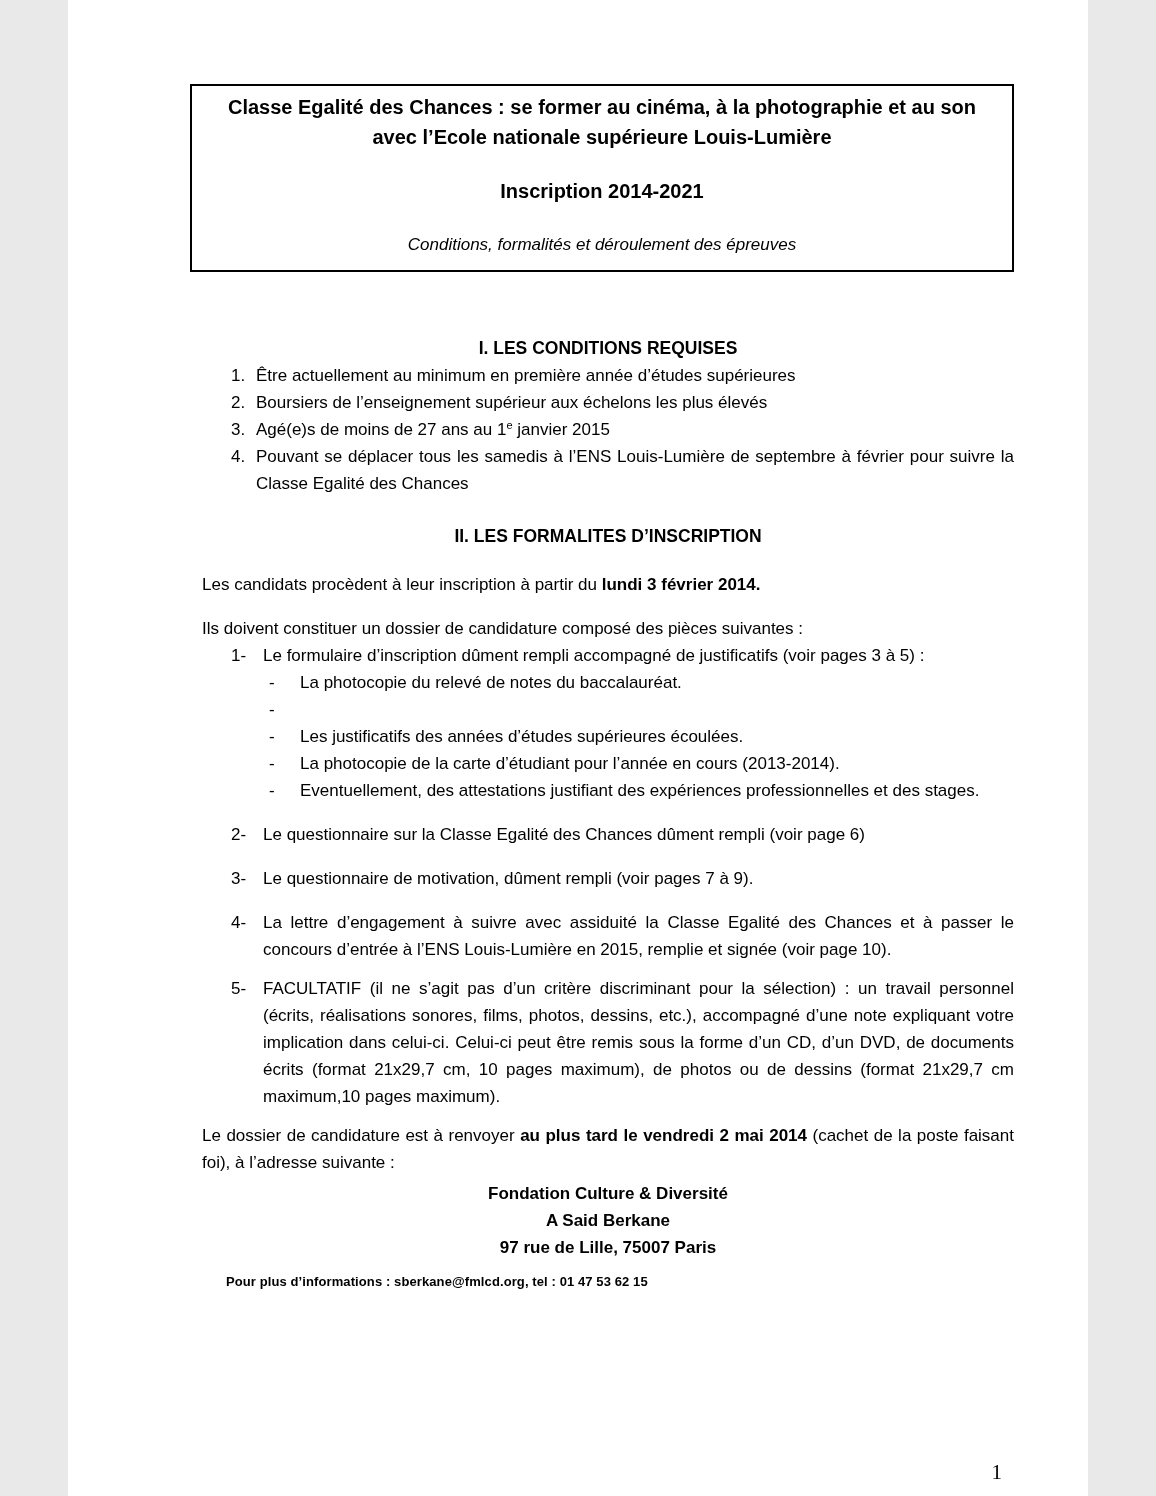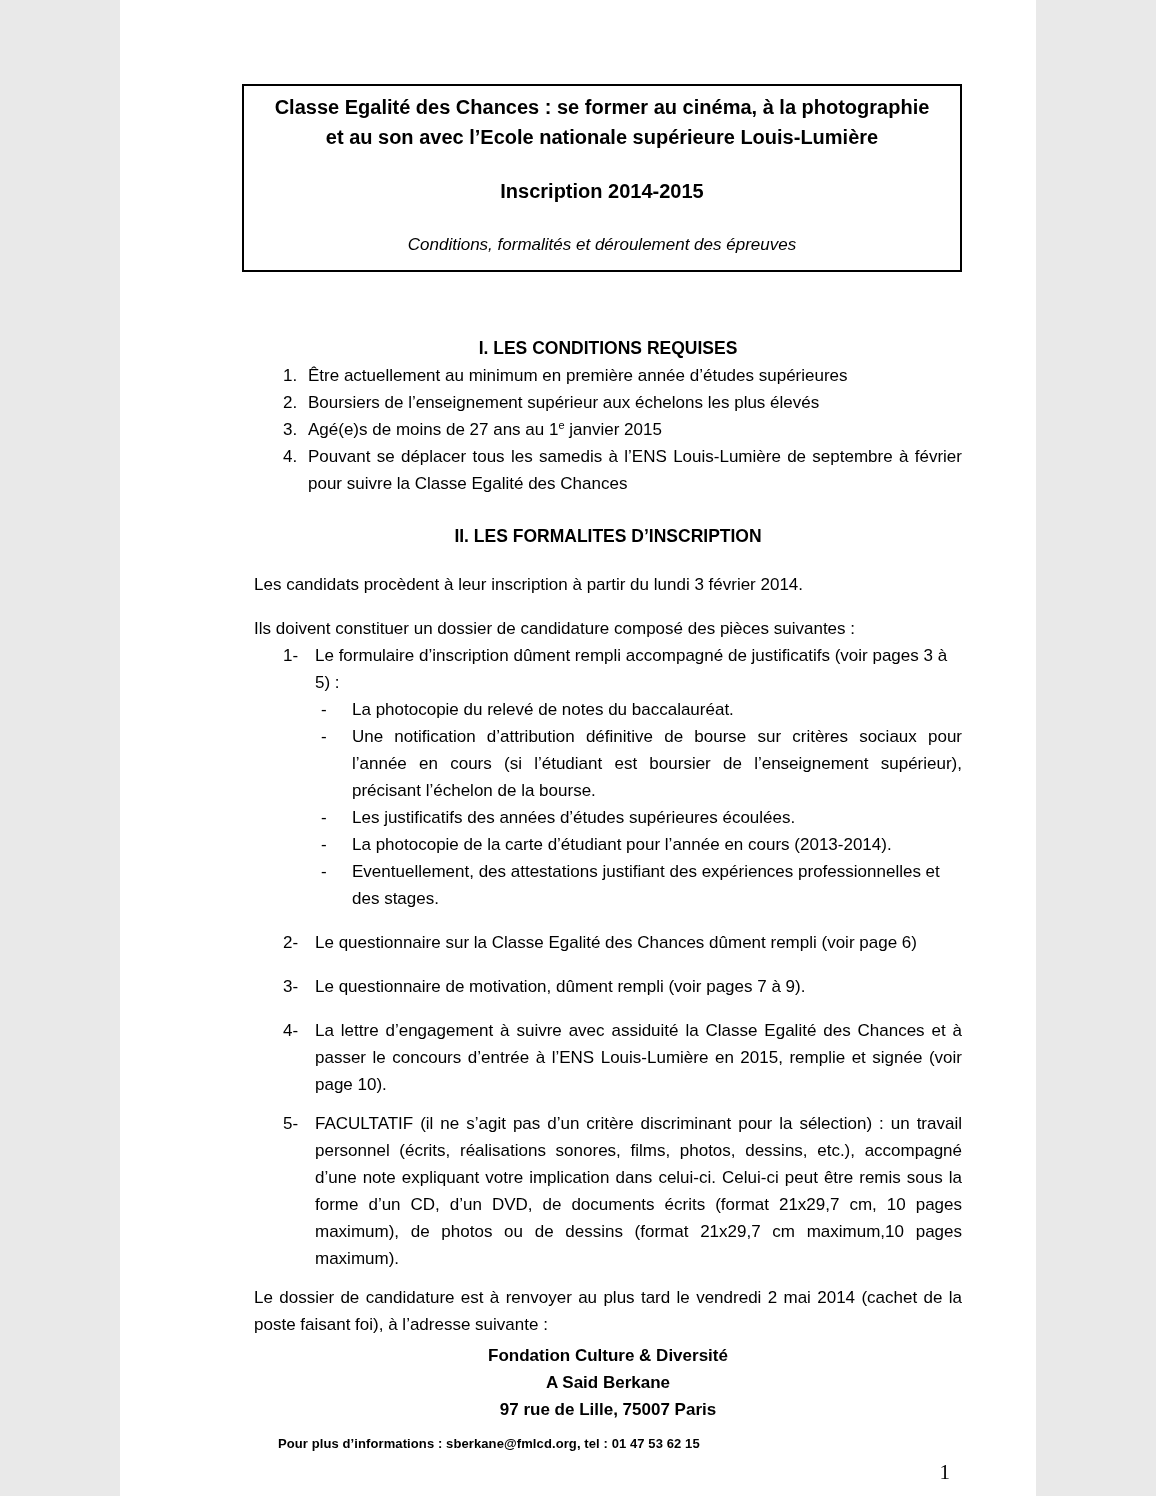--- a/index.html
+++ b/index.html
@@ -1,17 +1,17 @@
 <!DOCTYPE html>
 <html lang="fr"><head>
 <meta charset="utf-8">
 <style>
   html, body { margin:0; padding:0; background:#e9e9e9; }
   .page {
-    width:916px; height:1496px;
+    width:1020px; height:1496px;
     margin:0 auto;
     background:#ffffff;
     position:relative;
     box-sizing:border-box;
     padding:84px 74px 0 134px;
     font-family:"Liberation Sans","DejaVu Sans",sans-serif;
     font-size:17px;
     line-height:27px;
     color:#000;
     overflow:hidden;
@@ -42,37 +42,37 @@
   .sub > .marker { margin-left:67px; flex-basis:31px; }
   .txt { flex:1 1 auto; min-width:0; }
   .just { text-align:justify; }
   .item-sp { margin-top:17px; }
   .item-sp5 { margin-top:12px; }
 
   .closing { margin-top:12px; }
   .addr { margin-top:4px; text-align:center; font-weight:700; line-height:27px; }
   .contact { margin-top:12px; font-size:13px; font-weight:700; line-height:18px; letter-spacing:0.1px;padding-left:24px; }
 
-  .bold { font-weight:400; }
+  .bold { font-weight:700; }
   sup { font-size:11px; line-height:0; vertical-align:6px; }
 
   .page-num {
     position:absolute; right:86px; bottom:12px;
     font-family:"Liberation Serif","DejaVu Serif",serif;
     font-size:21px; line-height:24px;
   }
 </style>
 </head>
 <body>
 
 <div class="page">
 
   <div class="header-box">
     <div class="box-title">Classe Egalité des Chances : se former au cinéma, à la photographie et au son avec l’Ecole nationale supérieure Louis-Lumière</div>
-    <div class="box-sub">Inscription 2014-2015</div>
+    <div class="box-sub">Inscription 2014-2021</div>
     <div class="box-tagline">Conditions, formalités et déroulement des épreuves</div>
   </div>
 
   <h2 class="sec-heading">I. LES CONDITIONS REQUISES</h2>
 
 
   <div class="row l1">
     <span class="marker">1.</span>
     <span class="txt">Être actuellement au minimum en première année d’études supérieures</span>
   </div>
@@ -98,21 +98,20 @@
   <div class="row l2">
     <span class="marker">1-</span>
     <span class="txt">Le formulaire d’inscription dûment rempli accompagné de justificatifs (voir pages 3 à 5) :</span>
   </div>
   <div class="row sub">
     <span class="marker">-</span>
     <span class="txt">La photocopie du relevé de notes du baccalauréat.</span>
   </div>
   <div class="row sub">
     <span class="marker">-</span>
-    <span class="txt just">Une notification d’attribution définitive de bourse sur critères sociaux pour l’année en cours (si l’étudiant est boursier de l’enseignement supérieur), précisant l’échelon de la bourse.</span>
   </div>
   <div class="row sub">
     <span class="marker">-</span>
     <span class="txt">Les justificatifs des années d’études supérieures écoulées.</span>
   </div>
   <div class="row sub">
     <span class="marker">-</span>
     <span class="txt">La photocopie de la carte d’étudiant pour l’année en cours (2013-2014).</span>
   </div>
   <div class="row sub">

